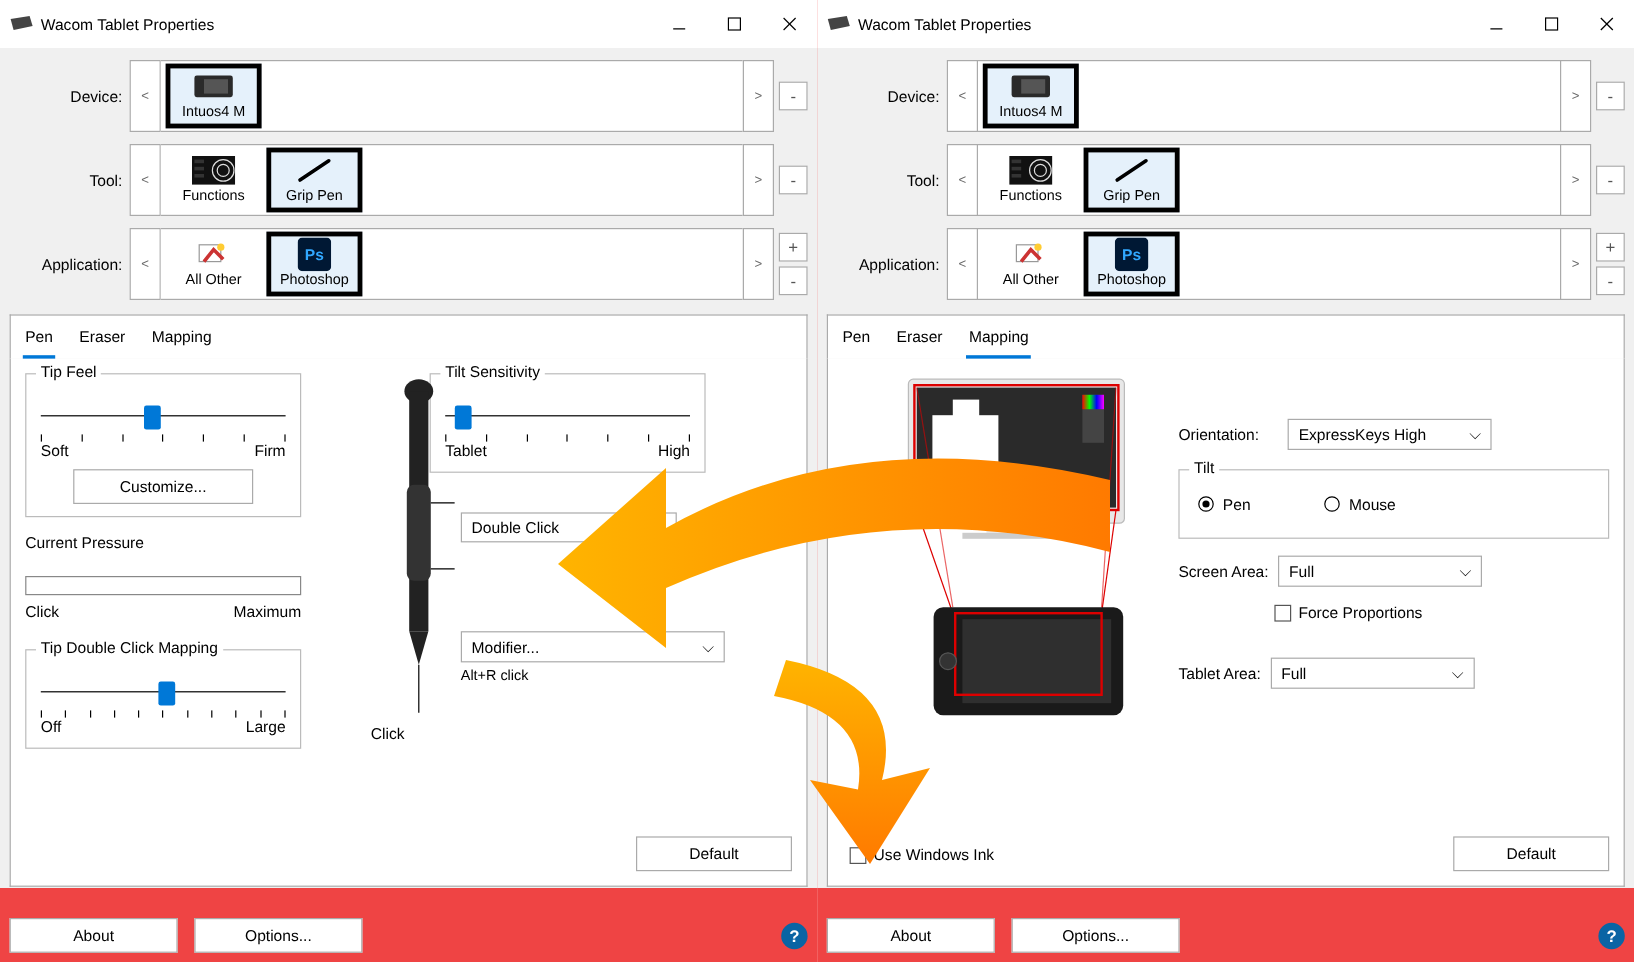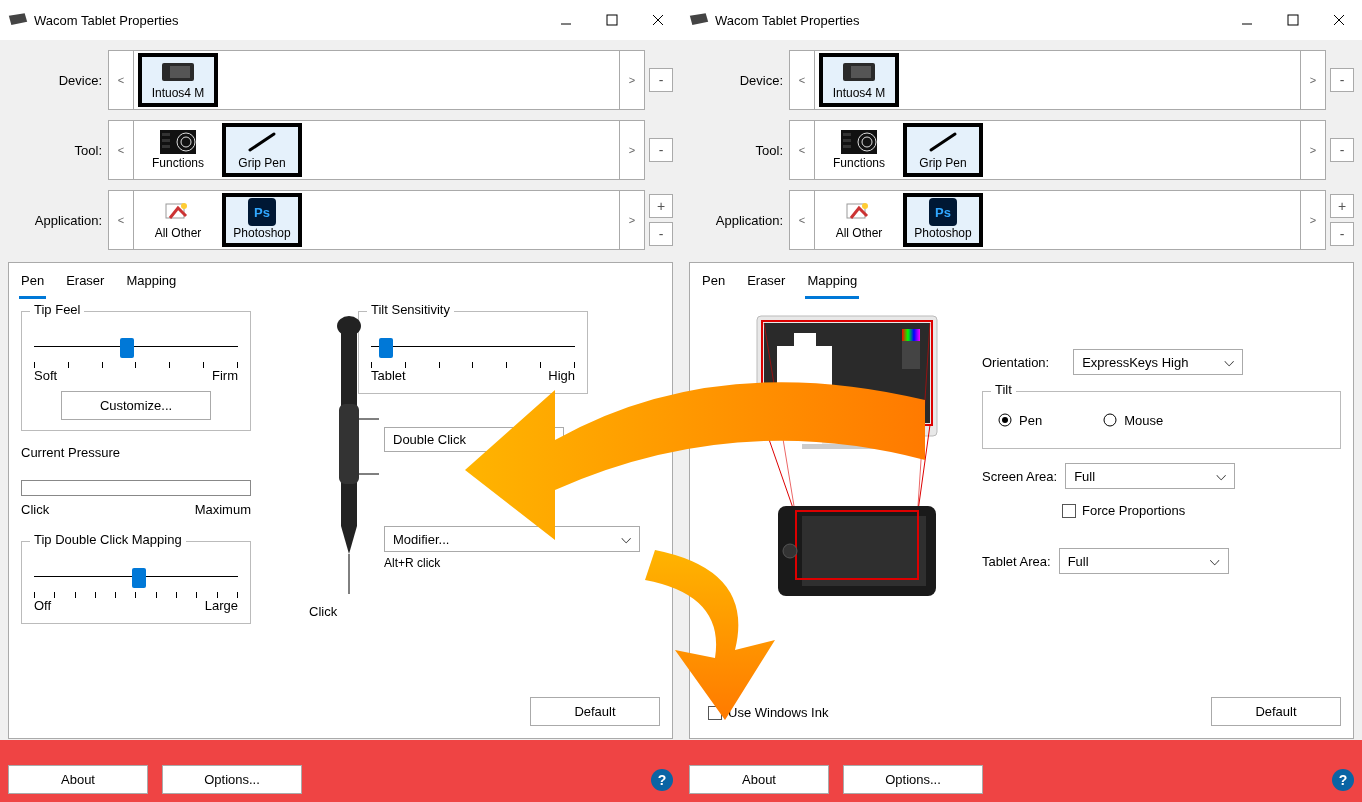--- a/index.html
+++ b/index.html
@@ -33,21 +33,21 @@
   .slider-thumb { position: absolute; top: 2px; width: 14px; height: 20px; background: #0078d7; border-radius: 2px; }
   .ticks { display: flex; justify-content: space-between; }
   .tick { width: 1px; height: 6px; background: #000; }
   .slider-labels { display: flex; justify-content: space-between; font-size: 13px; }
   .btn { background: #fff; border: 1px solid #aaa; padding: 6px 24px; cursor: default; display: inline-block; text-align: center; }
   .btm-btns { position: absolute; bottom: 8px; left: 8px; right: 8px; display: flex; align-items: center; gap: 14px; }
   .spacer { flex: 1; }
   .help-icon { width: 22px; height: 22px; border-radius: 50%; background: #0a64a4; color: #fff; display: flex; align-items: center; justify-content: center; font-weight: bold; font-size: 14px; }
   .pen-shape { position: absolute; left: 310px; top: 15px; }
   .pen-labels { position: absolute; left: 375px; top: 128px; display: flex; flex-direction: column; gap: 74px; }
-  .dropdown { border: 1px solid #aaa; padding: 4px 8px; width: 256px; background: #fff; display: flex; justify-content: space-between; align-items: center; cursor: default; }
+  .dropdown { border: 1px solid #aaa; padding: 4px 8px; width: 220px; background: #fff; display: flex; justify-content: space-between; align-items: center; cursor: default; }
   .small-text { font-size: 12px; margin-top: 4px; }
   .default-btn { position: absolute; right: 12px; bottom: 12px; width: 130px; }
   .check { display: flex; align-items: center; gap: 6px; }
   .check-box { width: 14px; height: 14px; border: 1px solid #555; background: #fff; }
   .arrow-overlay { position: absolute; pointer-events: none; z-index: 50; }
 </style>
 </head>
 <body>
 
 <div class="window window-left">

